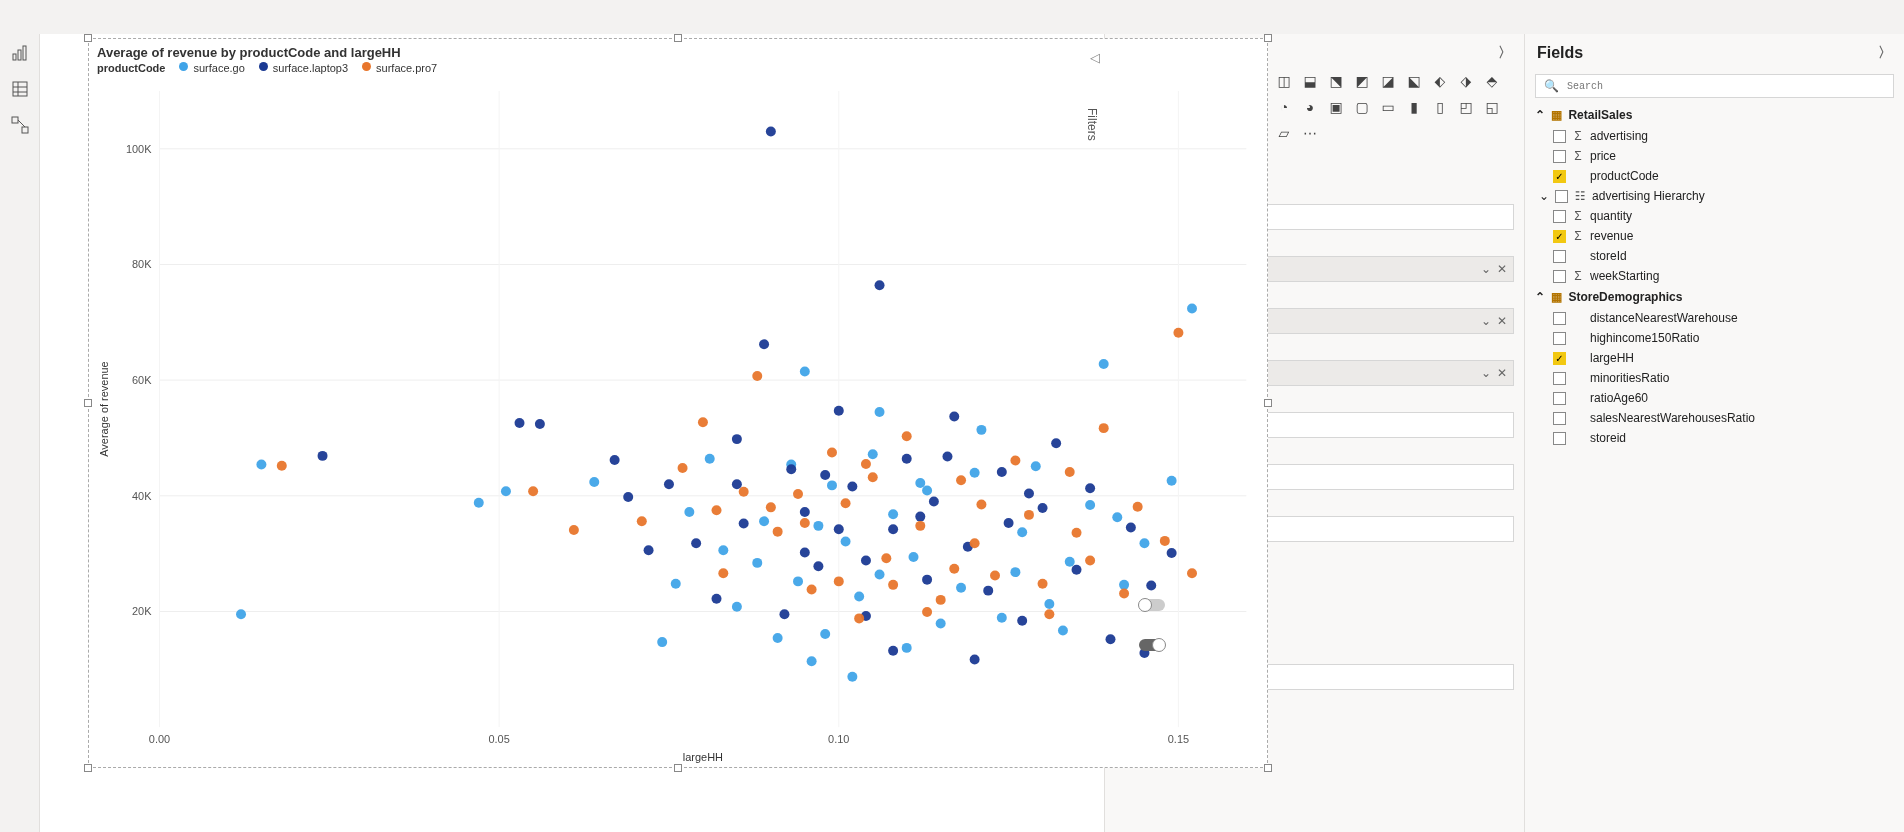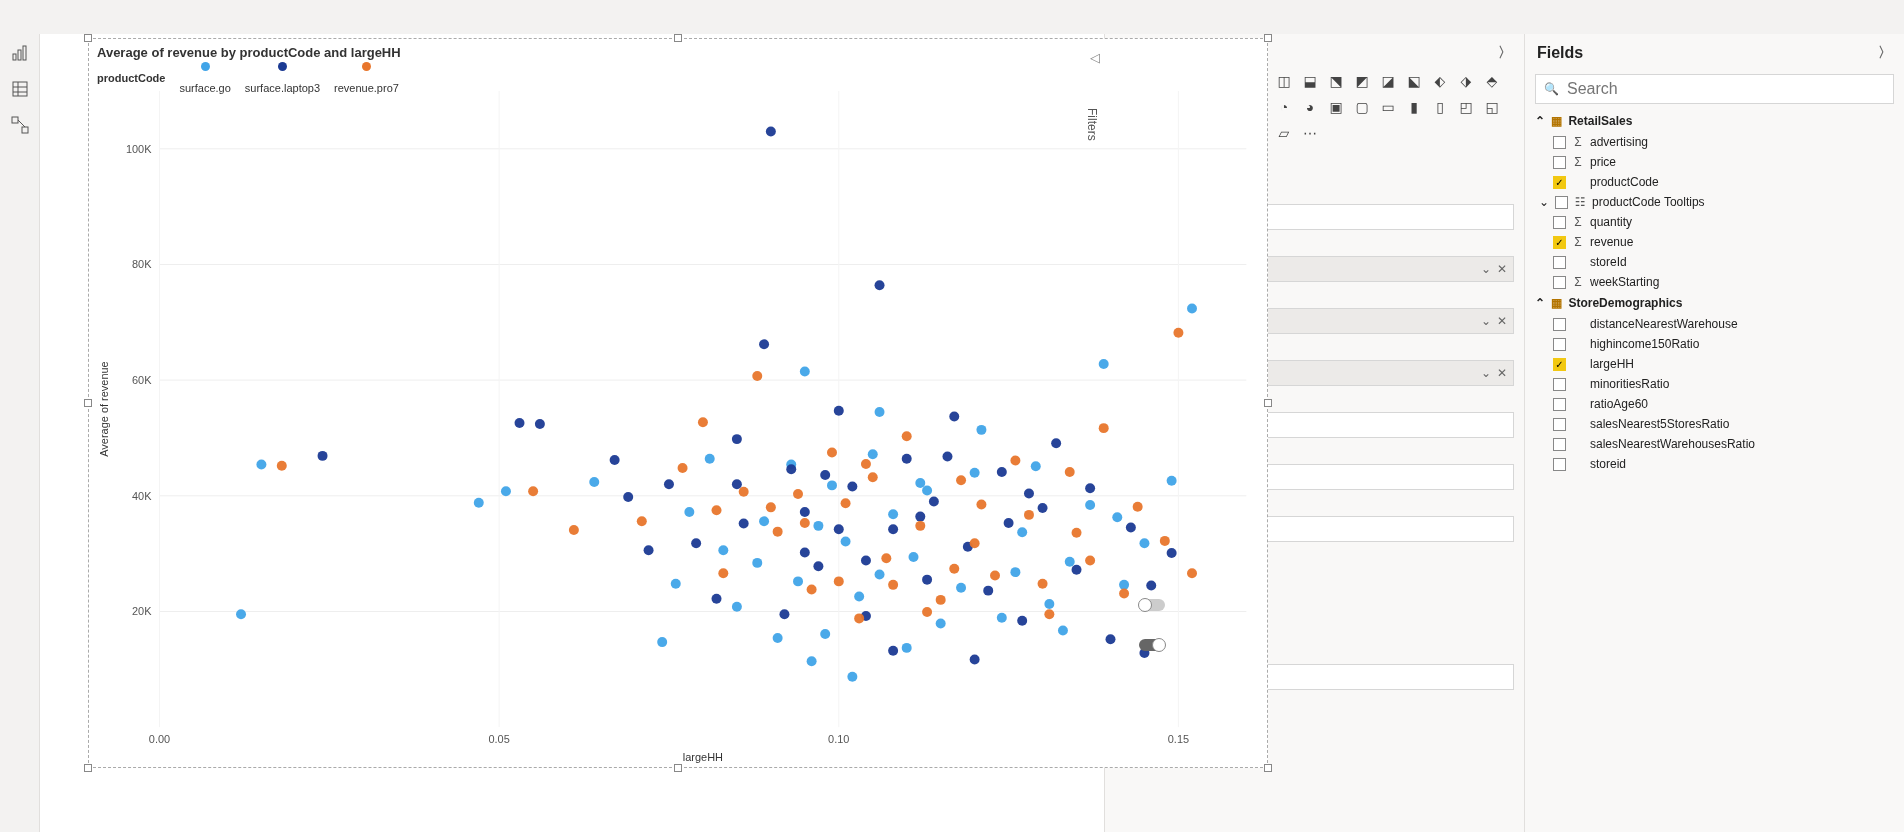--- a/index.html
+++ b/index.html
@@ -39,21 +39,21 @@
     background: #fff;
   }
   .handle {
     position: absolute; width: 8px; height: 8px; background: #fff; border:1px solid #888;
   }
   .handle.tl{top:-5px;left:-5px}.handle.tr{top:-5px;right:-5px}.handle.bl{bottom:-5px;left:-5px}.handle.br{bottom:-5px;right:-5px}
   .handle.tc{top:-5px;left:50%;transform:translateX(-50%)}.handle.bc{bottom:-5px;left:50%;transform:translateX(-50%)}
   .handle.ml{top:50%;left:-5px;transform:translateY(-50%)}.handle.mr{top:50%;right:-5px;transform:translateY(-50%)}
   .chart-title { font-size: 13px; font-weight: 600; color:#333; padding: 6px 8px 0 8px;}
   .chart-legend { font-size: 11px; color:#333; padding: 2px 8px 4px 8px; display:flex; gap:14px; align-items:center;}
-  .chart-legend .leg { display:flex; align-items:center; gap:11px;flex-direction:column;}
+  .chart-legend .leg { display:flex; gap:5px;}
   .chart-legend .dot { width:9px;height:9px;border-radius:50%;}
   svg.scatter { position:absolute; left:0; top:42px; width:100%; height:calc(100% - 42px);}
 
   .filters-tab {
     position: absolute; right: 0; top: 50px;
     width: 24px; height: 80px;
     display:flex;align-items:center;justify-content:center;
     color:#555;
   }
   .filters-tab span { writing-mode: vertical-rl; font-size:12px;}
@@ -113,21 +113,21 @@
   .toggle.off .knob{left:-1px}
   .toggle.on .knob{right:-1px}
   .toggle.on .track{background:#666}
 
   .fields-pane { width: 380px; border-left:1px solid #e1dfdd; background:#f9f8f7; display:flex;flex-direction:column; overflow-y:auto;}
   .search-box {
     margin: 4px 10px 6px 10px;
     border:1px solid #d6d6d6; background:#fff;
     display:flex;align-items:center;gap:6px;padding:4px 8px;
   }
-  .search-box input { border:none;outline:none;font-size:16px;flex:1;}
+  .search-box input { border:none;outline:none;font-size:10px;flex:1;font-family:Liberation Mono, monospace;}
   .table-header {
     display:flex;align-items:center;gap:6px;padding:4px 10px;font-size:12px;font-weight:600;
     cursor:pointer;
   }
   .table-header .tbl-icon{color:#b37400;}
   .field-row {
     display:flex;align-items:center;gap:6px;padding:3px 10px 3px 28px;
     font-size:12px;cursor:pointer;
   }
   .field-row .chk {
@@ -186,21 +186,21 @@
         <div class="leg">
             <span class="dot" style="background:#40a4e8"></span>
             <span>surface.go</span>
           </div>
         <div class="leg">
             <span class="dot" style="background:#1b3a93"></span>
             <span>surface.laptop3</span>
           </div>
         <div class="leg">
             <span class="dot" style="background:#e8762c"></span>
-            <span>revenue.pro7</span>
+            <span>surface.pro7</span>
           </div>
       </div>
       <svg class="scatter" id="scatter-svg" viewBox="0 0 1180 688">
           <line x1="70" x2="1160" y1="532" y2="532" stroke="#eee"></line>
           <text x="62" y="536" text-anchor="end" font-size="11" fill="#555">20K</text>
           <line x1="70" x2="1160" y1="416" y2="416" stroke="#eee"></line>
           <text x="62" y="420" text-anchor="end" font-size="11" fill="#555">40K</text>
           <line x1="70" x2="1160" y1="300" y2="300" stroke="#eee"></line>
           <text x="62" y="304" text-anchor="end" font-size="11" fill="#555">60K</text>
           <line x1="70" x2="1160" y1="184" y2="184" stroke="#eee"></line>
@@ -539,21 +539,21 @@
         </div>
         <div class="field-row">
           <span class="chk checked">✓</span>
           <span class="sigma"></span>
           <span>productCode</span>
         </div>
         <div class="field-row">
           <span style="margin-left:-14px">⌄</span>
           <span class="chk "></span>
           <span class="hicon">☷</span>
-          <span>productCode Tooltips</span>
+          <span>advertising Hierarchy</span>
         </div>
         <div class="field-row">
           <span class="chk "></span>
           <span class="sigma">Σ</span>
           <span>quantity</span>
         </div>
         <div class="field-row">
           <span class="chk checked">✓</span>
           <span class="sigma">Σ</span>
           <span>revenue</span>
@@ -594,25 +594,20 @@
           <span>minoritiesRatio</span>
         </div>
         <div class="field-row">
           <span class="chk "></span>
           <span class="sigma"></span>
           <span>ratioAge60</span>
         </div>
         <div class="field-row">
           <span class="chk "></span>
           <span class="sigma"></span>
-          <span>salesNearest5StoresRatio</span>
-        </div>
-        <div class="field-row">
-          <span class="chk "></span>
-          <span class="sigma"></span>
           <span>salesNearestWarehousesRatio</span>
         </div>
         <div class="field-row">
           <span class="chk "></span>
           <span class="sigma"></span>
           <span>storeid</span>
         </div>
       </div>
   </div>
 </div>

